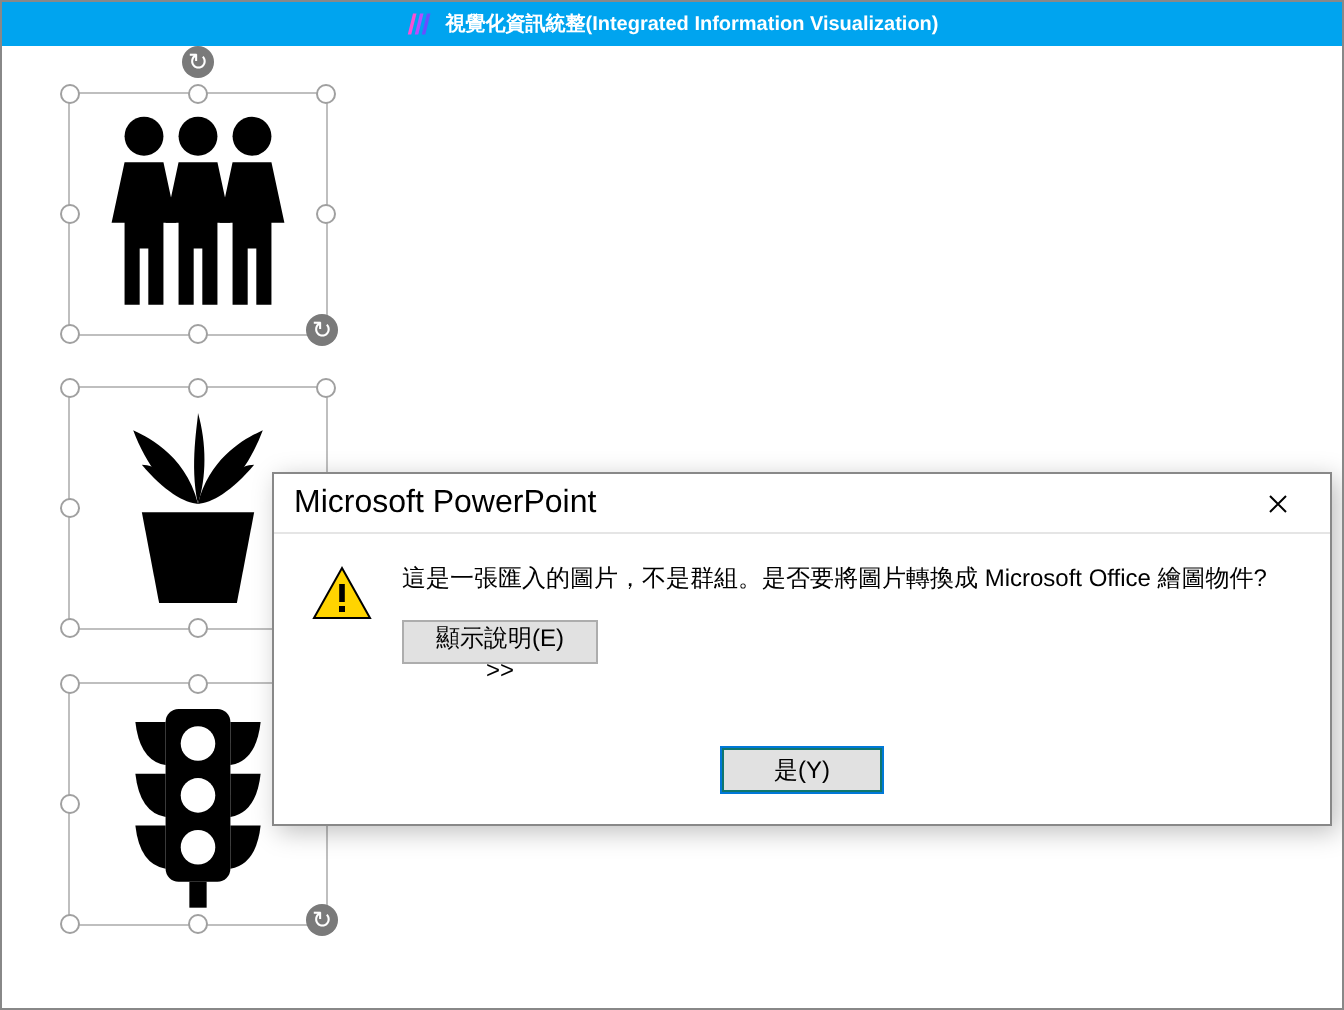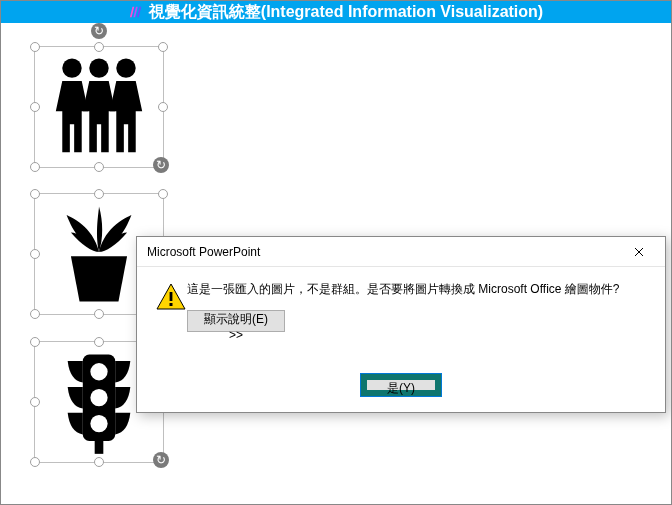--- a/index.html
+++ b/index.html
@@ -13,21 +13,21 @@
     position: relative;
     overflow: hidden;
   }
   .title-bar {
     height: 22px;
     background: #00a4ef;
     color: #fff;
     display: flex;
     align-items: center;
     justify-content: center;
-    font-size: 16px;
+    font-size: 10px;
     font-weight: 600;
     gap: 6px;
   }
   .title-logo {
     width: 14px; height: 14px;
     display: inline-flex;
   }
   .canvas {
     position: relative;
     width: 100%;
@@ -85,32 +85,32 @@
     display: flex;
     flex-direction: column;
   }
   .dlg-titlebar {
     height: 30px;
     display: flex;
     align-items: center;
     justify-content: space-between;
     padding: 0 8px 0 10px;
     border-bottom: 1px solid #e5e5e5;
-    font-size: 12px;
+    font-size: 16px;
   }
   .dlg-close {
     width: 36px; height: 24px;
     display: flex; align-items: center; justify-content: center;
     font-size: 14px;
   }
   .dlg-body {
     flex: 1;
     display: flex;
     padding: 14px 14px 0 18px;
-    gap: 0;
+    gap: 14px;
   }
   .warn-icon {
     width: 32px; height: 32px;
     flex-shrink: 0;
   }
   .dlg-content {
     flex: 1;
     display: flex;
     flex-direction: column;
     gap: 12px;
@@ -127,21 +127,21 @@
     font-family: inherit;
     cursor: pointer;
   }
   .dlg-btn.expand { width: 98px; text-align: center; }
   .dlg-footer {
     display: flex;
     justify-content: center;
     gap: 10px;
     padding: 10px 0 16px;
   }
-  .dlg-btn.default { border: 6px solid #0f766e; outline: 1px solid #0078d7; }
+  .dlg-btn.default { border: 1px solid #0f766e; outline: 1px solid #0078d7; }
 </style>
 </head>
 <body>
 
 <div class="title-bar">
   <span class="title-logo">
     <svg viewBox="0 0 16 16">
       <path d="M1 14 L4 2 L6 2 L3 14 Z" fill="#ff4dd2"></path>
       <path d="M5 14 L8 2 L10 2 L7 14 Z" fill="#b94dff"></path>
       <path d="M9 14 L12 2 L14 2 L11 14 Z" fill="#6a4dff"></path>

